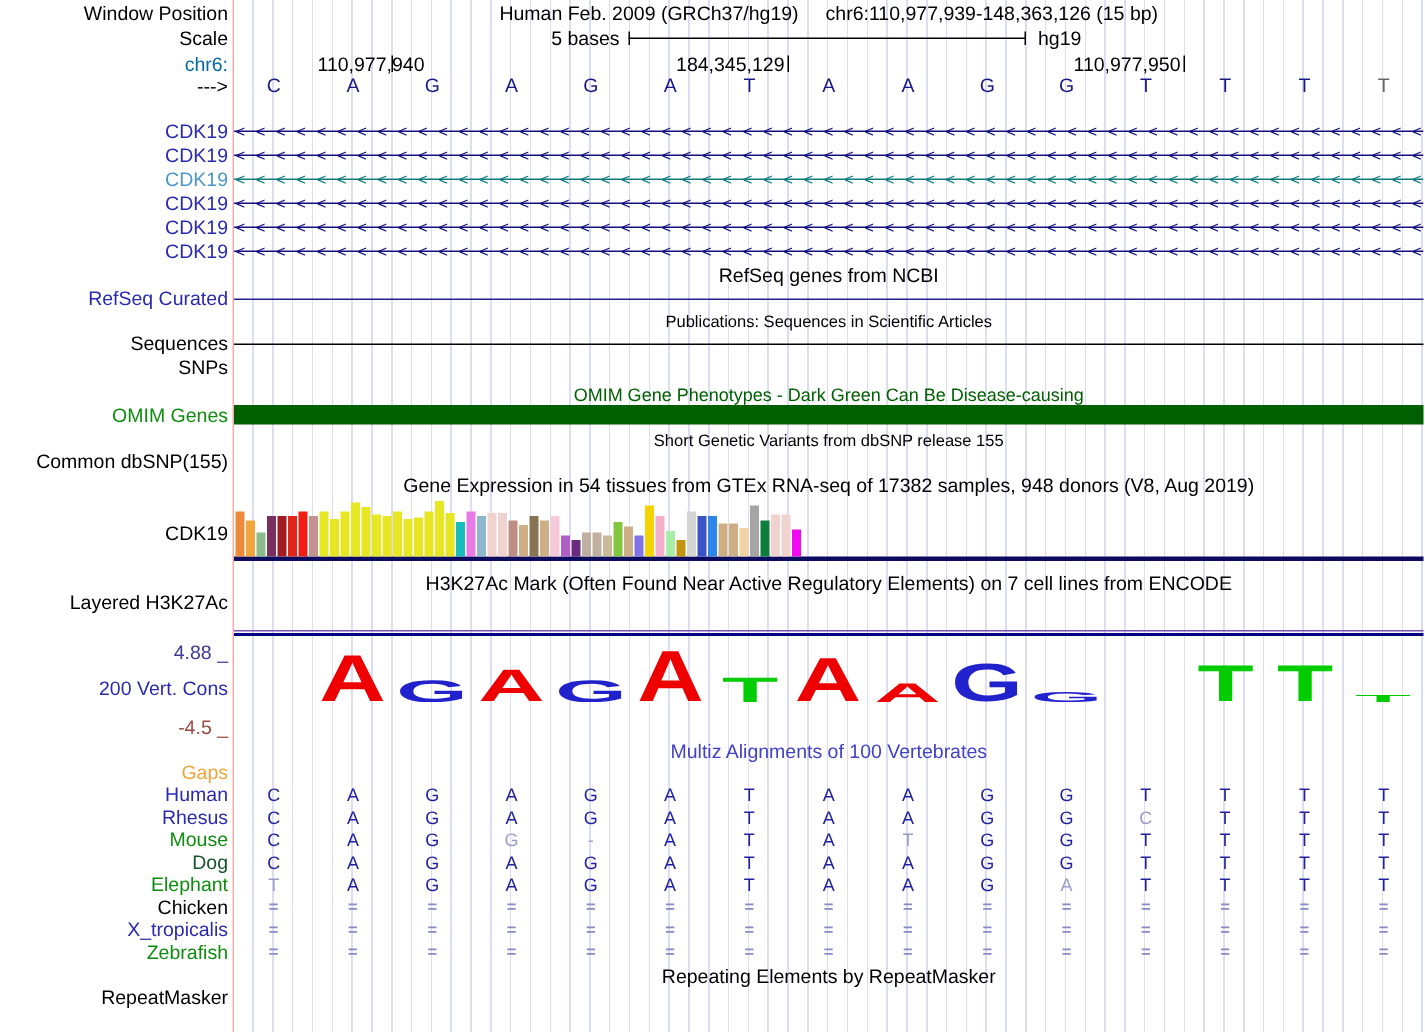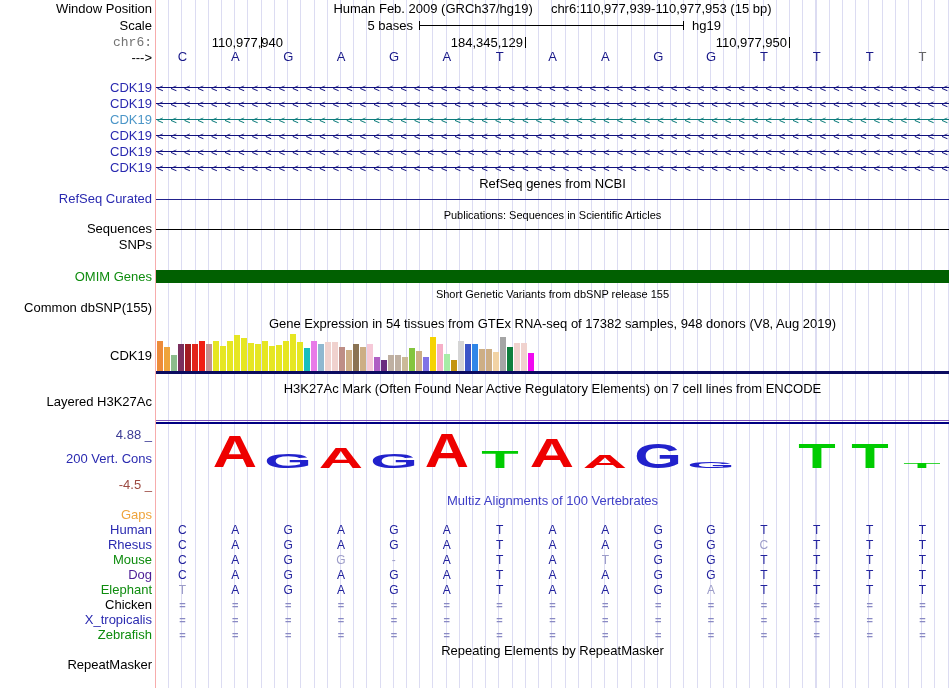--- a/index.html
+++ b/index.html
@@ -37,30 +37,31 @@
   .aln-row .c{position:absolute;top:0;width:52.86px;text-align:center;font-size:12px;line-height:15px;}
   .aln-row .eq{font-size:11px;font-weight:bold;}
 </style>
 </head>
 <body>
 
 <div class="gb" id="gb">
   <div class="grid"></div>
   <div class="edge"></div>
 
-  <div class="center" style="top:2px"><span>Human Feb. 2009 (GRCh37/hg19)</span><span class="gap"></span><span>chr6:110,977,939-110,977,953 (15 bp)</span></div>
+  <div class="center" style="top:2px"><span>Human Feb. 2009 (GRCh37/hg19)</span><span class="gap"></span><span>chr6:110,977,939-148,363,126 (15 bp)</span></div>
 
   <div class="scale-text">5 bases</div>
   <div class="scale-line"></div>
   <div class="scale-tick" style="left:419px"></div>
   <div class="scale-tick" style="left:683px"></div>
   <div class="genome">hg19</div>
 
   <div class="center small" style="top:208px">Publications: Sequences in Scientific Articles</div>
   <div class="center" style="top:177px">RefSeq genes from NCBI</div>
+  <div class="center" style="top:256px;color:#016001;font-size:12px">OMIM Gene Phenotypes - Dark Green Can Be Disease-causing</div>
   <div class="center small" style="top:287px">Short Genetic Variants from dbSNP release 155</div>
   <div class="center" style="top:317px">Gene Expression in 54 tissues from GTEx RNA-seq of 17382 samples, 948 donors (V8, Aug 2019)</div>
   <div class="center" style="top:382px">H3K27Ac Mark (Often Found Near Active Regulatory Elements) on 7 cell lines from ENCODE</div>
   <div class="center" style="top:494px;color:#4040C8">Multiz Alignments of 100 Vertebrates</div>
   <div class="center" style="top:644px">Repeating Elements by RepeatMasker</div>
 
   <div class="hline refseq-line"></div>
   <div class="hline seq-line"></div>
   <div class="hline omim-bar"></div>
   <div class="hline gtex-base"></div>
@@ -296,21 +297,21 @@
         <div class="c" style="left: 317.16px; color: rgb(34, 34, 158);">T</div>
         <div class="c" style="left: 370.02px; color: rgb(34, 34, 158);">A</div>
         <div class="c" style="left: 422.88px; color: rgb(156, 156, 200);">T</div>
         <div class="c" style="left: 475.74px; color: rgb(34, 34, 158);">G</div>
         <div class="c" style="left: 528.6px; color: rgb(34, 34, 158);">G</div>
         <div class="c" style="left: 581.46px; color: rgb(34, 34, 158);">T</div>
         <div class="c" style="left: 634.32px; color: rgb(34, 34, 158);">T</div>
         <div class="c" style="left: 687.18px; color: rgb(34, 34, 158);">T</div>
         <div class="c" style="left: 740.04px; color: rgb(34, 34, 158);">T</div>
       </div>
-      <div class="ll" style="top: 568px; color: #4c1d95;">Dog</div>
+      <div class="ll" style="top: 568px; color: #14532d;">Dog</div>
       <div class="aln-row" style="top: 568px;">
         <div class="c" style="left: 0px; color: rgb(34, 34, 158);">C</div>
         <div class="c" style="left: 52.86px; color: rgb(34, 34, 158);">A</div>
         <div class="c" style="left: 105.72px; color: rgb(34, 34, 158);">G</div>
         <div class="c" style="left: 158.58px; color: rgb(34, 34, 158);">A</div>
         <div class="c" style="left: 211.44px; color: rgb(34, 34, 158);">G</div>
         <div class="c" style="left: 264.3px; color: rgb(34, 34, 158);">A</div>
         <div class="c" style="left: 317.16px; color: rgb(34, 34, 158);">T</div>
         <div class="c" style="left: 370.02px; color: rgb(34, 34, 158);">A</div>
         <div class="c" style="left: 422.88px; color: rgb(34, 34, 158);">A</div>
@@ -389,21 +390,21 @@
         <div class="c eq" style="left: 475.74px; color: rgb(138, 138, 196);">=</div>
         <div class="c eq" style="left: 528.6px; color: rgb(138, 138, 196);">=</div>
         <div class="c eq" style="left: 581.46px; color: rgb(138, 138, 196);">=</div>
         <div class="c eq" style="left: 634.32px; color: rgb(138, 138, 196);">=</div>
         <div class="c eq" style="left: 687.18px; color: rgb(138, 138, 196);">=</div>
         <div class="c eq" style="left: 740.04px; color: rgb(138, 138, 196);">=</div>
       </div>
     </div>
 <div class="ll" style="top: 2px; color: rgb(0, 0, 0);">Window Position</div>
     <div class="ll" style="top: 19px; color: rgb(0, 0, 0);">Scale</div>
-    <div class="ll" style="top: 36px; color: #737373; font-family: Liberation Mono, monospace;">chr6:</div>
+    <div class="ll" style="top: 36px; color: #0369a1;">chr6:</div>
     <div class="ll" style="top: 51px; color: rgb(0, 0, 0);">---&gt;</div>
     <div class="ll" style="top: 192px; color: rgb(42, 42, 176);">RefSeq Curated</div>
     <div class="ll" style="top: 222px; color: rgb(0, 0, 0);">Sequences</div>
     <div class="ll" style="top: 238px; color: rgb(0, 0, 0);">SNPs</div>
     <div class="ll" style="top: 270px; color: rgb(14, 140, 14);">OMIM Genes</div>
     <div class="ll" style="top: 301px; color: rgb(0, 0, 0);">Common dbSNP(155)</div>
     <div class="ll" style="top: 349px; color: rgb(0, 0, 0);">CDK19</div>
     <div class="ll" style="top: 395px; color: rgb(0, 0, 0);">Layered H3K27Ac</div>
     <div class="ll" style="top: 428px; color: rgb(60, 60, 150);">4.88 _</div>
     <div class="ll" style="top: 452px; color: rgb(42, 42, 176);">200 Vert. Cons</div>

